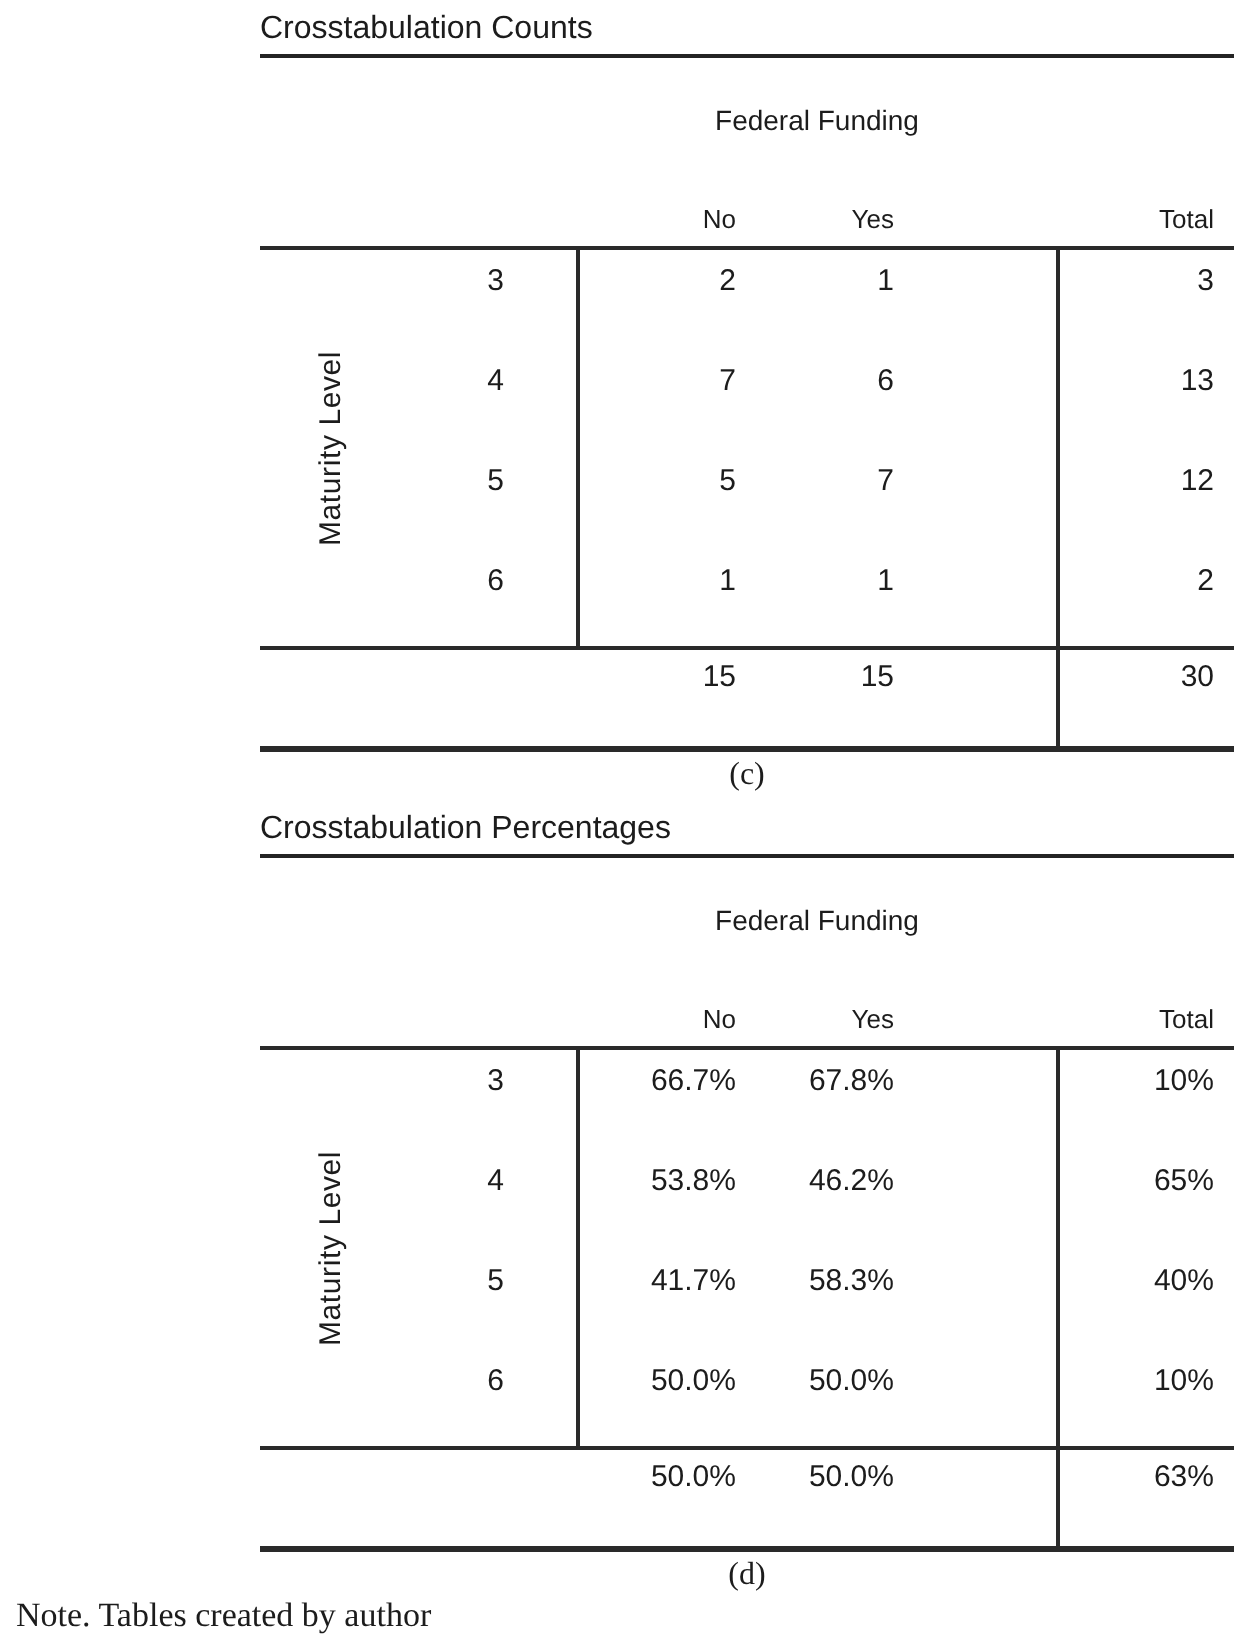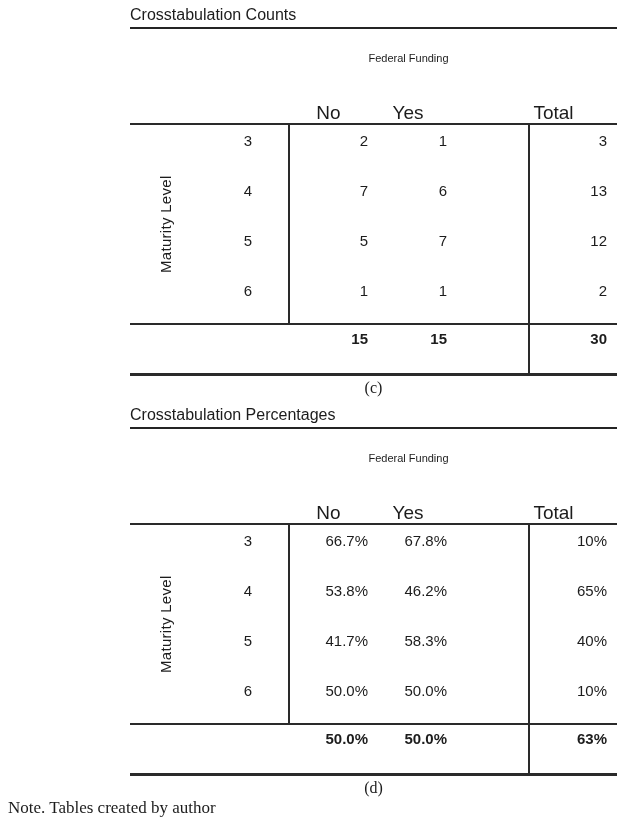--- a/index.html
+++ b/index.html
@@ -17,25 +17,25 @@
 
   .t-title {
     position: absolute; left: 130px; top: 5px; width: 487px;
     font-size: 16px; line-height: 19px;
     padding-bottom: 3px;
     border-bottom: 2px solid #242424;
     white-space: nowrap;
   }
   .t-group-header {
     position: absolute; left: 289px; top: 52px; width: 239px;
-    text-align: center; font-size: 11px; white-space: nowrap;
+    text-align: center; font-size: 14px; white-space: nowrap;
   }
   .t-colhead {
-    position: absolute; top: 102px; font-size: 19px;
-    text-align: center; white-space: nowrap;
+    position: absolute; top: 102px; font-size: 13px;
+    text-align: right; white-space: nowrap;
   }
   .col-no    { left: 289px; width: 79px;  }
   .col-yes   { left: 369px; width: 78px;  }
   .col-total { left: 500px; width: 107px; }
 
   .rule {
     position: absolute; left: 130px; width: 487px; height: 2px;
     background: #2a2a2a;
   }
   .t-headrule { top: 123px; }
@@ -47,21 +47,21 @@
   .vline-total { left: 528px; height: 248px; }
 
   .t-row { position: absolute; left: 0; width: 619px; height: 50px; }
   .t-row .cell {
     position: absolute; top: 7px; font-size: 15px;
     text-align: right; white-space: nowrap;
   }
   .cell-level { left: 130px; width: 122px; }
   .row-0 { top: 125px; } .row-1 { top: 175px; }
   .row-2 { top: 225px; } .row-3 { top: 275px; }
-  .row-totals { top: 326px; font-weight: bold; }
+  .row-totals { top: 326px; }
 
   .t-axis-label {
     position: absolute; left: 157px; top: 125px;
     width: 22px; height: 198px;
     writing-mode: vertical-rl; transform: rotate(180deg);
     text-align: center; font-size: 15px; letter-spacing: 0.3px;
     white-space: nowrap;
   }
   .t-caption {
     position: absolute; left: 130px; top: 379px; width: 487px;

